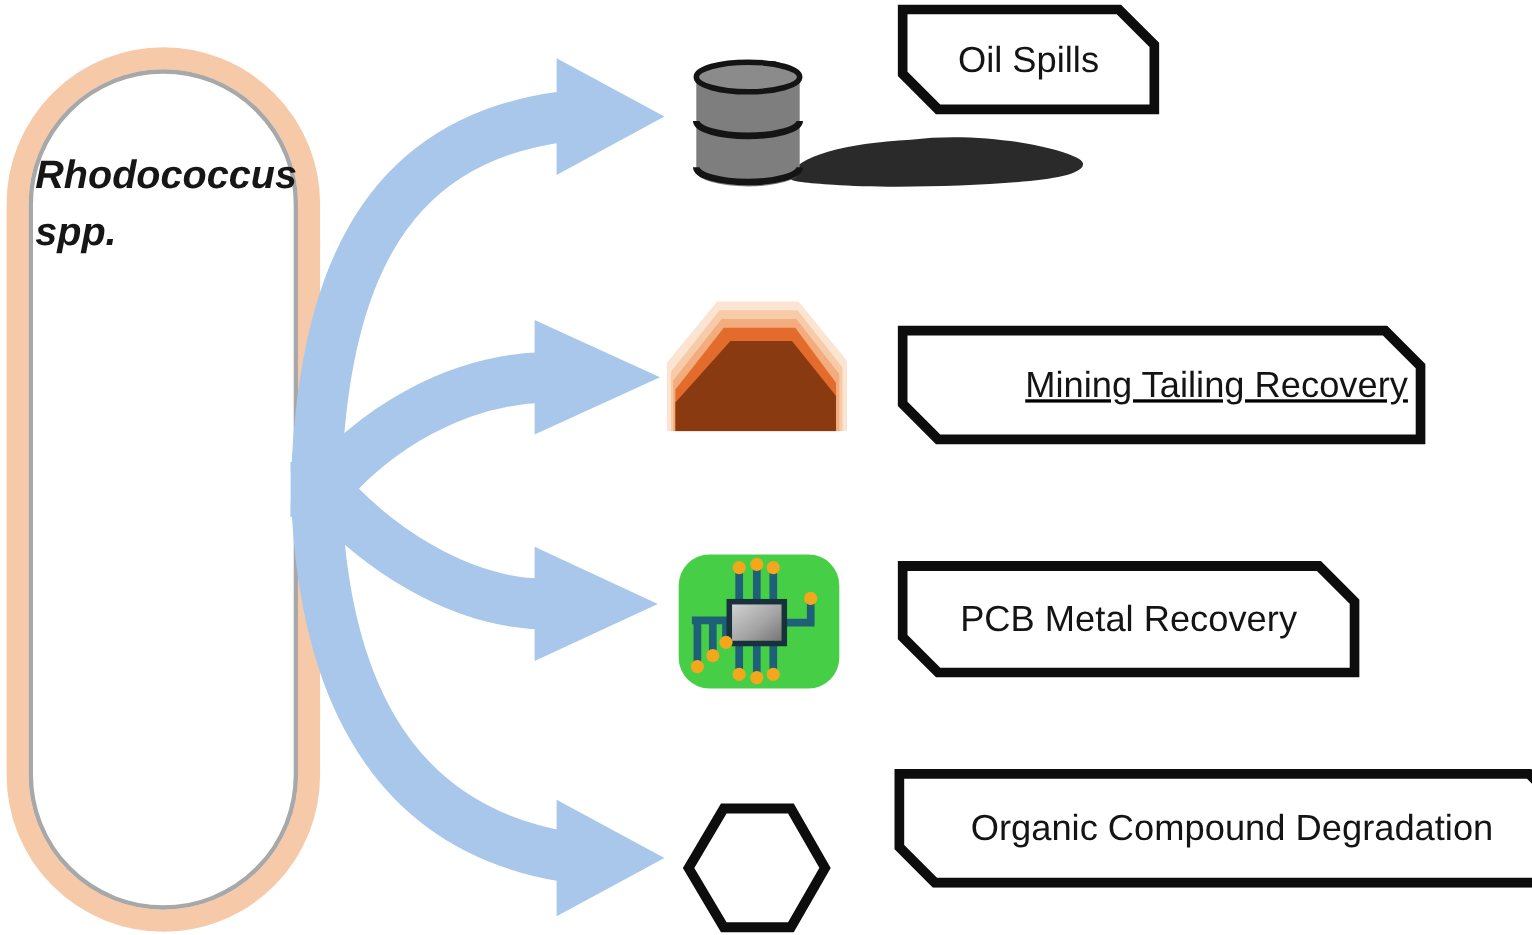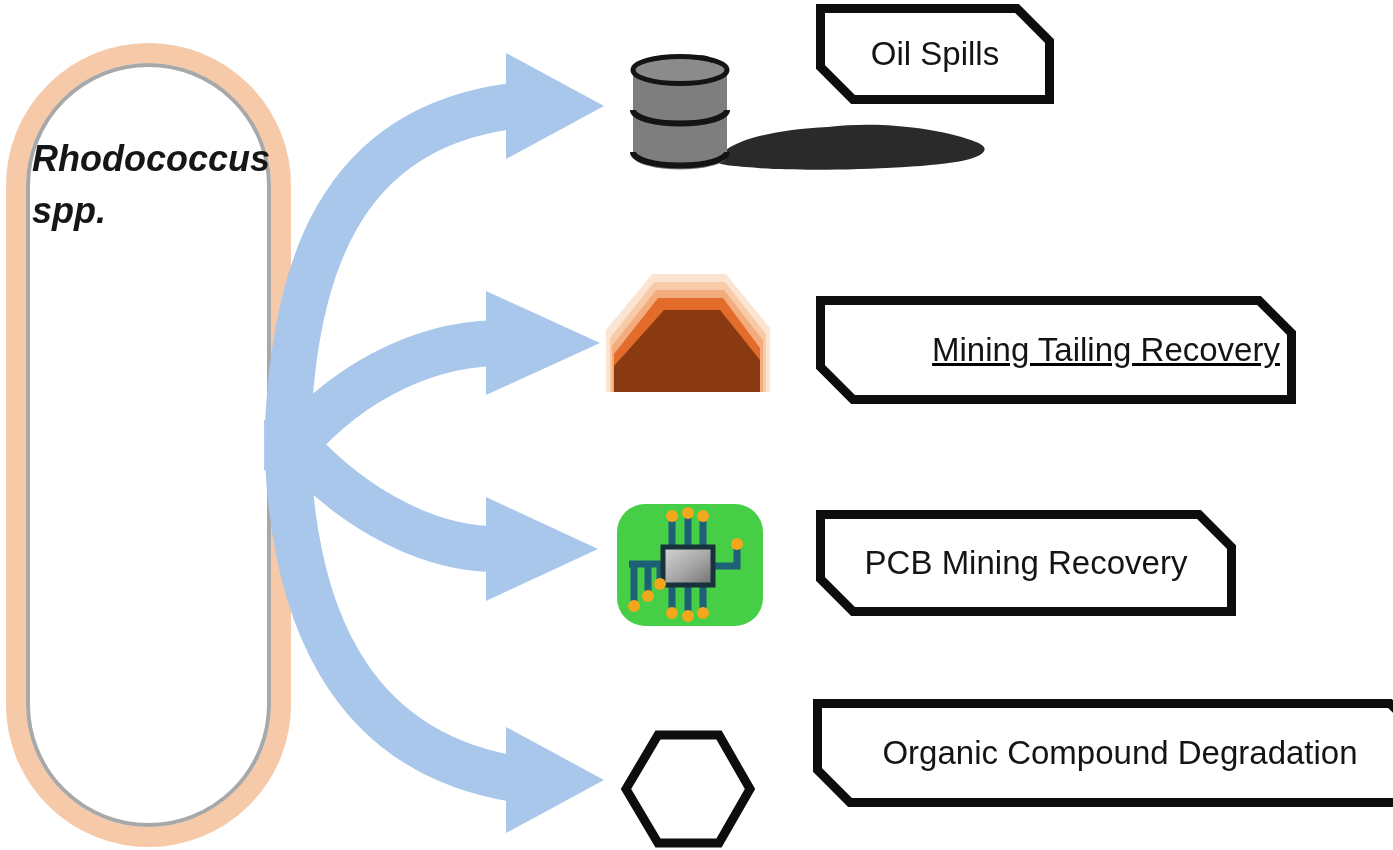--- a/index.html
+++ b/index.html
@@ -142,21 +142,21 @@
     <svg width="480" height="108" viewBox="0 0 480 108">
       <polygon class="box-outline" points="4.5,4.5 443,4.5 475.5,37 475.5,103.5 37,103.5 4.5,71"></polygon>
     </svg>
     <span class="box-text">Mining Tailing Recovery</span>
   </div>
 
   <div class="labelbox box-pcb">
     <svg width="420" height="106" viewBox="0 0 420 106">
       <polygon class="box-outline" points="4.5,4.5 383,4.5 415.5,37 415.5,101.5 37,101.5 4.5,69"></polygon>
     </svg>
-    <span class="box-text">PCB Mining Recovery</span>
+    <span class="box-text">PCB Metal Recovery</span>
   </div>
 
   <div class="labelbox box-organic">
     <svg width="614" height="108" viewBox="0 0 614 108">
       <polygon class="box-outline" points="4.5,4.5 577,4.5 609.5,37 609.5,103.5 37,103.5 4.5,71"></polygon>
     </svg>
     <span class="box-text">Organic Compound Degradation</span>
   </div>
 
 </div>

